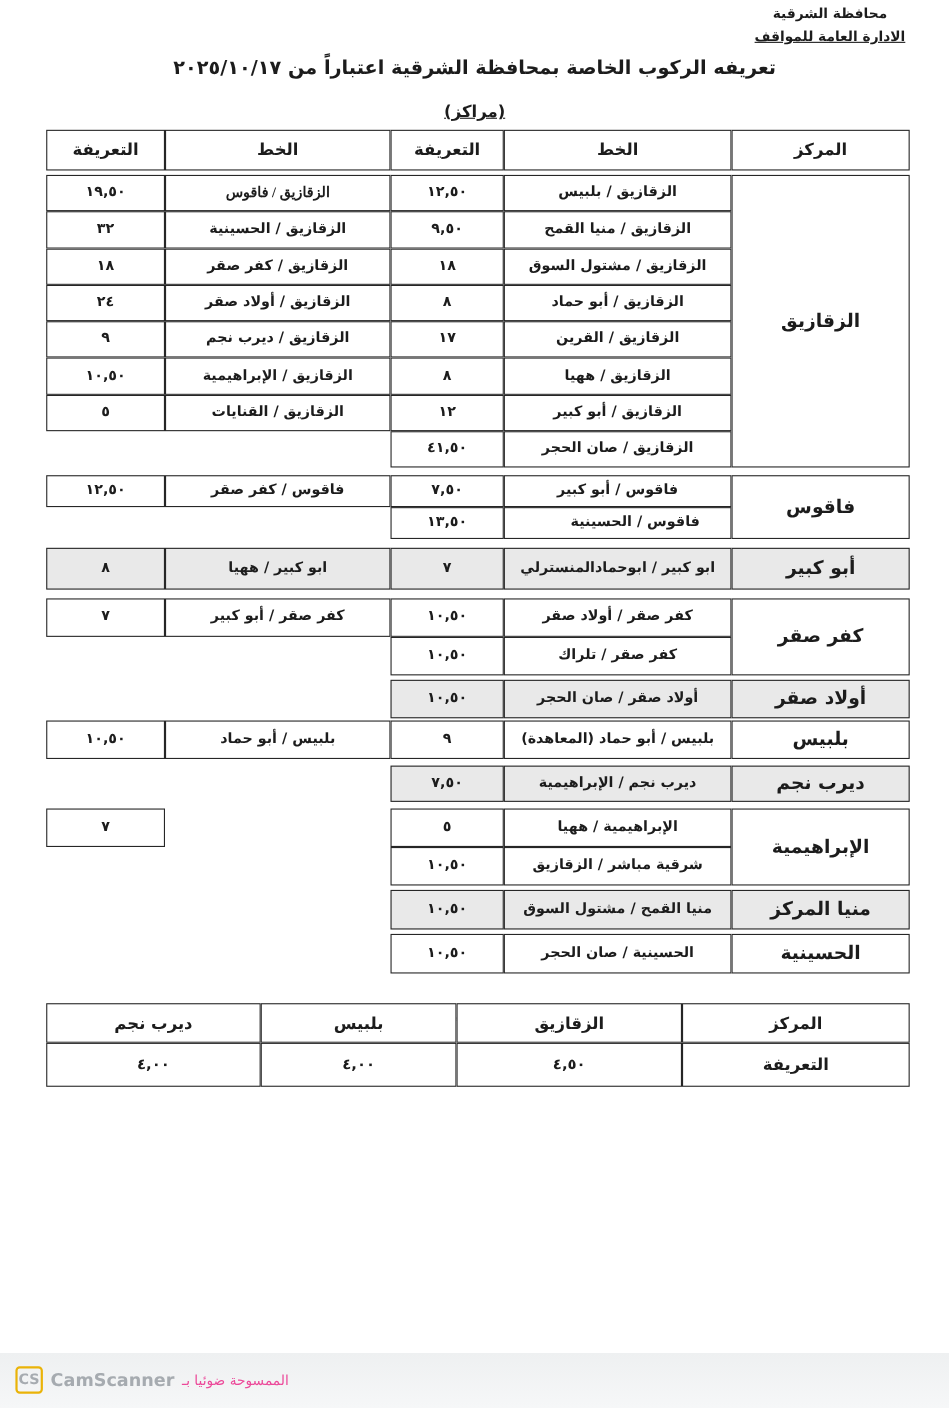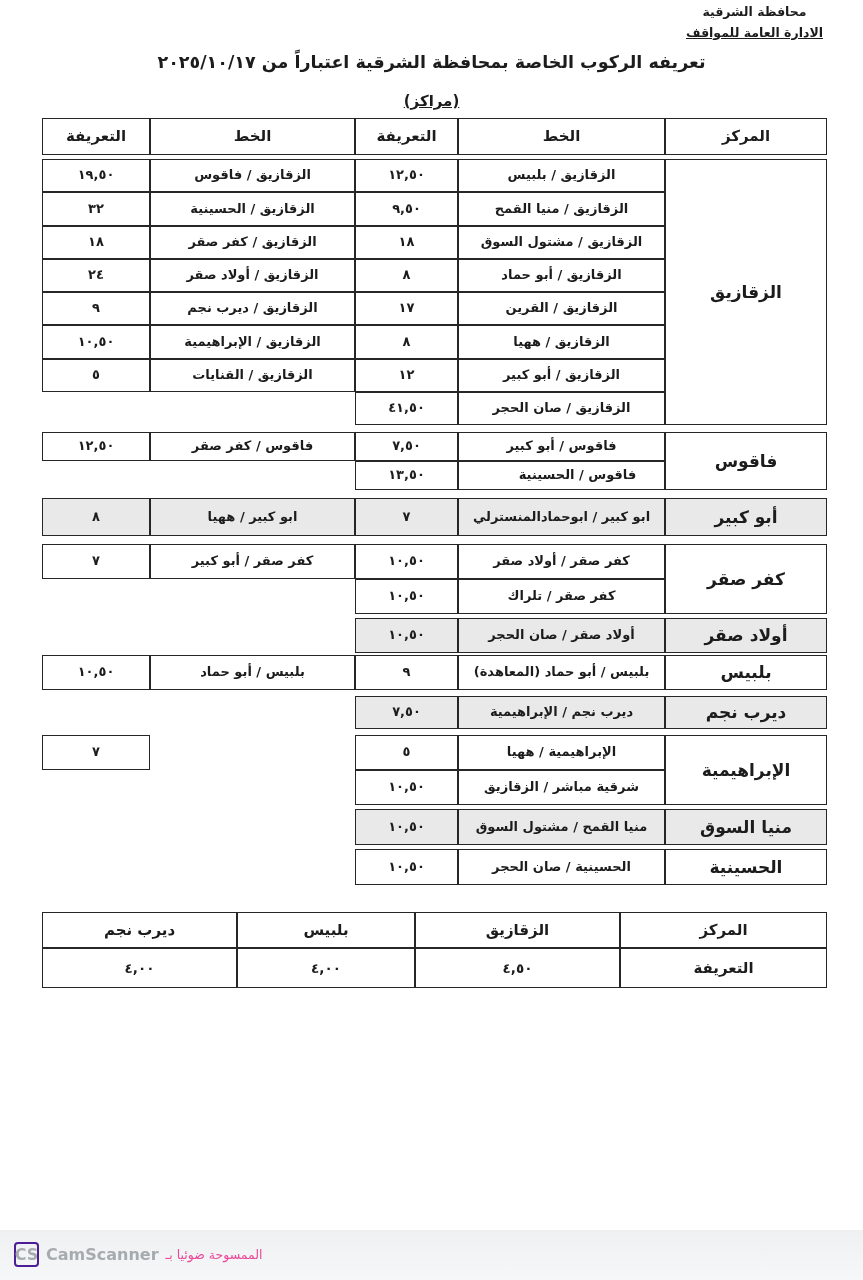--- a/index.html
+++ b/index.html
@@ -40,23 +40,23 @@
   .ph{border:none;background:transparent;}
   .shaded{background:#e9e9e9;}
   #table2 .cell{font-size:15px;}
   #table2 .t2-fare{font-size:13.5px;}
 
   
   .scan-strip{position:absolute;left:0;right:0;top:1230px;height:50px;
     background:linear-gradient(#eef0f1,#f6f7f8);}
   .watermark{position:absolute;left:14px;top:1242px;direction:ltr;
     display:flex;align-items:center;gap:7px;color:#9aa0a6;}
-  .cs-badge{width:21px;height:21px;border:2px solid #4c1d95;border-radius:4px;
+  .cs-badge{width:21px;height:21px;border:2px solid #eab308;border-radius:4px;
     display:flex;align-items:center;justify-content:center;
-    font-size:16px;font-weight:bold;color:#a6abb0;text-align:right;}
+    font-size:13px;font-weight:bold;color:#a6abb0;text-align:right;}
   .cs-brand{font-size:16px;font-weight:600;color:#a6abb0;}
   .cs-arabic{font-size:12.5px;color:#ec4899;}
 </style>
 </head>
 <body>
 
 <div class="page">
 
   <div class="letterhead">
     <div class="lh1">محافظة الشرقية</div>
@@ -71,21 +71,21 @@
         <div class="cell hdr-cell">المركز</div>
         <div class="cell hdr-cell">الخط</div>
         <div class="cell hdr-cell">التعريفة</div>
         <div class="cell hdr-cell">الخط</div>
         <div class="cell hdr-cell">التعريفة</div>
       </div>
       <div class="sec" style="grid-template-columns: 162px 207px 103px 205px 108px; grid-auto-rows: 33.25px; margin-top: 4px;">
         <div class="cell center-cell" style="grid-area: 1 / 1 / span 8;">الزقازيق</div>
         <div class="cell line-cell" style="grid-area: 1 / 2;">الزقازيق / بلبيس</div>
         <div class="cell fare-cell" style="grid-area: 1 / 3;">١٢,٥٠</div>
-        <div class="cell line-cell" style="grid-area: 1 / 4;">الزقازيق / فاقوس</div>
+        <div class="cell line-cell" style="grid-area: 1 / 4; font-family: Liberation Serif, serif;">الزقازيق / فاقوس</div>
         <div class="cell fare-cell" style="grid-area: 1 / 5;">١٩,٥٠</div>
         <div class="cell line-cell" style="grid-area: 2 / 2;">الزقازيق / منيا القمح</div>
         <div class="cell fare-cell" style="grid-area: 2 / 3;">٩,٥٠</div>
         <div class="cell line-cell" style="grid-area: 2 / 4;">الزقازيق / الحسينية</div>
         <div class="cell fare-cell" style="grid-area: 2 / 5;">٣٢</div>
         <div class="cell line-cell" style="grid-area: 3 / 2;">الزقازيق / مشتول السوق</div>
         <div class="cell fare-cell" style="grid-area: 3 / 3;">١٨</div>
         <div class="cell line-cell" style="grid-area: 3 / 4;">الزقازيق / كفر صقر</div>
         <div class="cell fare-cell" style="grid-area: 3 / 5;">١٨</div>
         <div class="cell line-cell" style="grid-area: 4 / 2;">الزقازيق / أبو حماد</div>
@@ -163,21 +163,21 @@
         <div class="cell center-cell" style="grid-area: 1 / 1 / span 2;">الإبراهيمية</div>
         <div class="cell line-cell" style="grid-area: 1 / 2;">الإبراهيمية / ههيا</div>
         <div class="cell fare-cell" style="grid-area: 1 / 3;">٥</div>
         <div class="cell fare-cell" style="grid-area: 1 / 5;">٧</div>
         <div class="cell line-cell" style="grid-area: 2 / 2;">شرقية مباشر / الزقازيق</div>
         <div class="cell fare-cell" style="grid-area: 2 / 3;">١٠,٥٠</div>
         <div class="ph" style="grid-area: 2 / 4;"></div>
         <div class="ph" style="grid-area: 2 / 5;"></div>
       </div>
       <div class="sec" style="grid-template-columns: 162px 207px 103px 205px 108px; grid-auto-rows: 36px; margin-top: 4px;">
-        <div class="cell center-cell shaded" style="grid-area: 1 / 1 / span 1;">منيا السوق</div>
+        <div class="cell center-cell shaded" style="grid-area: 1 / 1 / span 1;">منيا المركز</div>
         <div class="cell line-cell shaded" style="grid-area: 1 / 2;">منيا القمح / مشتول السوق</div>
         <div class="cell fare-cell shaded" style="grid-area: 1 / 3;">١٠,٥٠</div>
         <div class="ph" style="grid-area: 1 / 4;"></div>
         <div class="ph" style="grid-area: 1 / 5;"></div>
       </div>
       <div class="sec" style="grid-template-columns: 162px 207px 103px 205px 108px; grid-auto-rows: 36px; margin-top: 4px;">
         <div class="cell center-cell" style="grid-area: 1 / 1 / span 1;">الحسينية</div>
         <div class="cell line-cell" style="grid-area: 1 / 2;">الحسينية / صان الحجر</div>
         <div class="cell fare-cell" style="grid-area: 1 / 3;">١٠,٥٠</div>
         <div class="ph" style="grid-area: 1 / 4;"></div>

